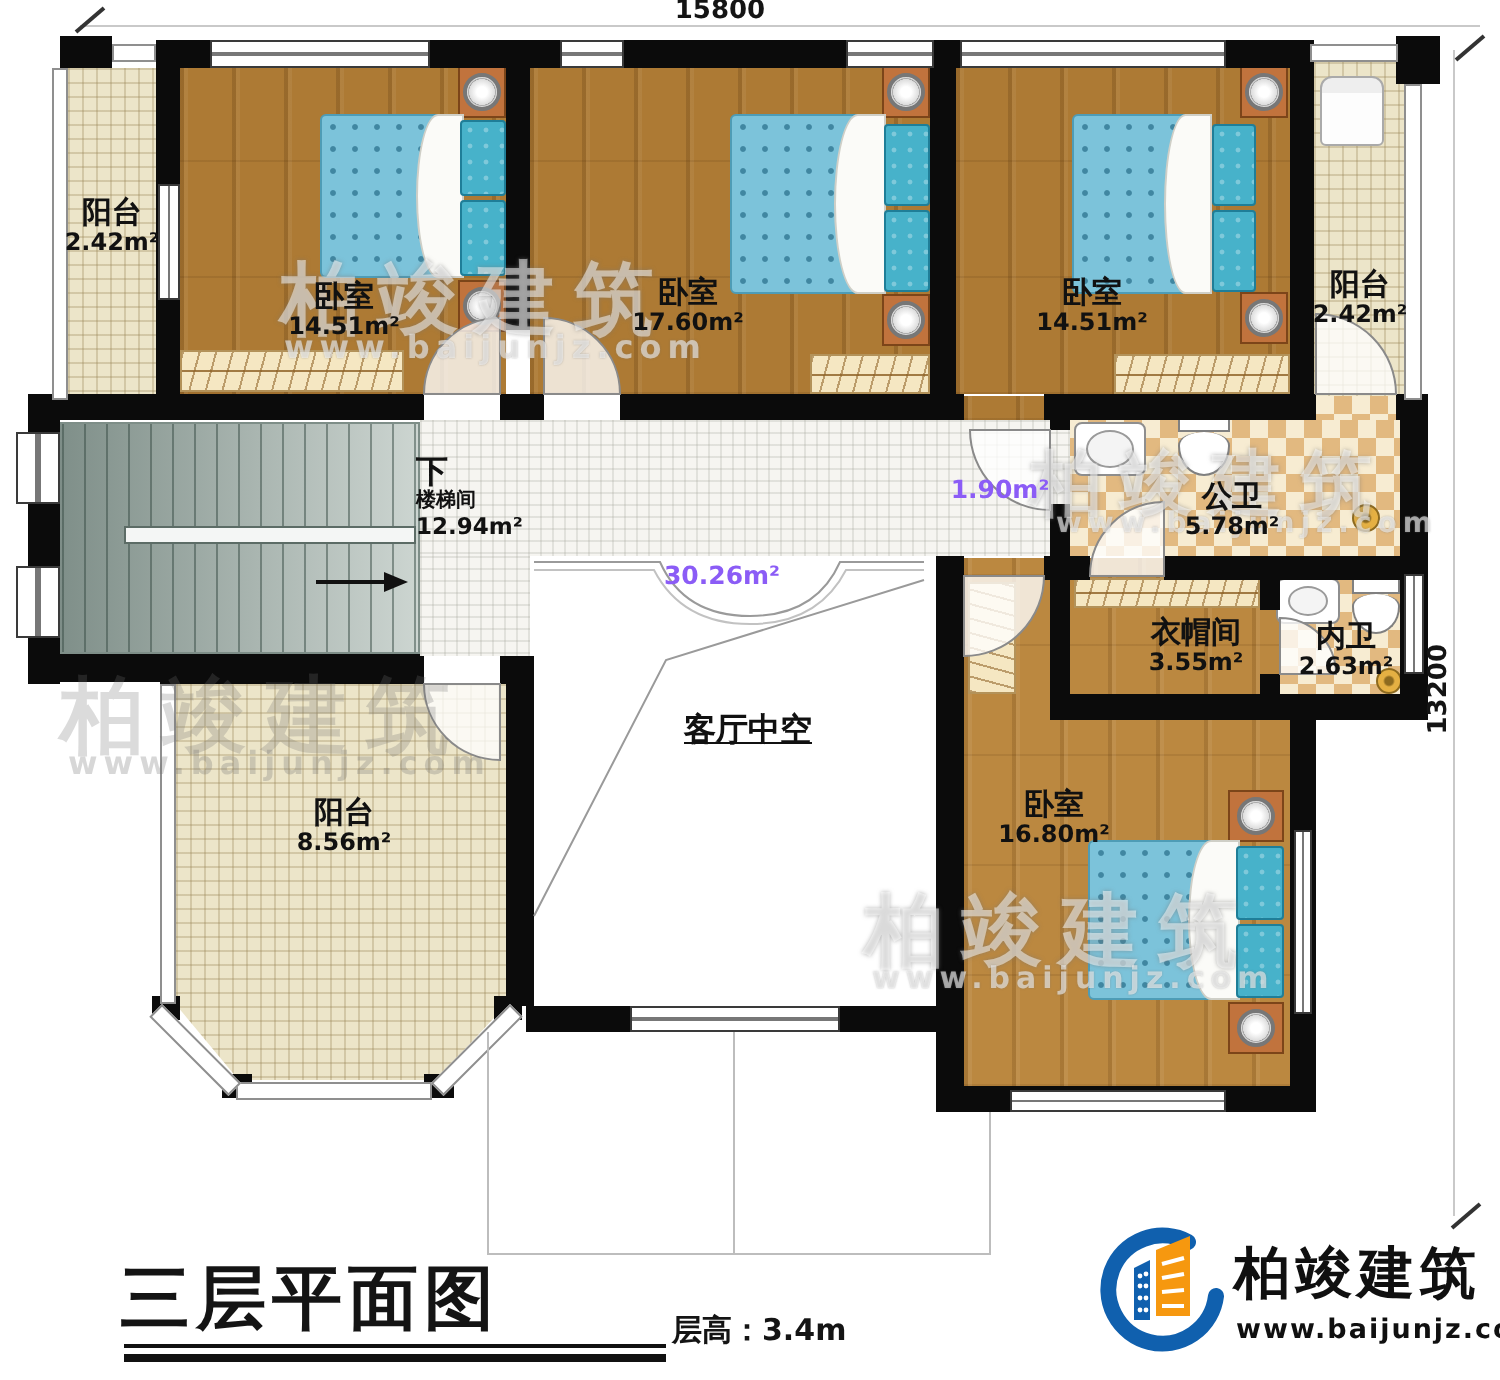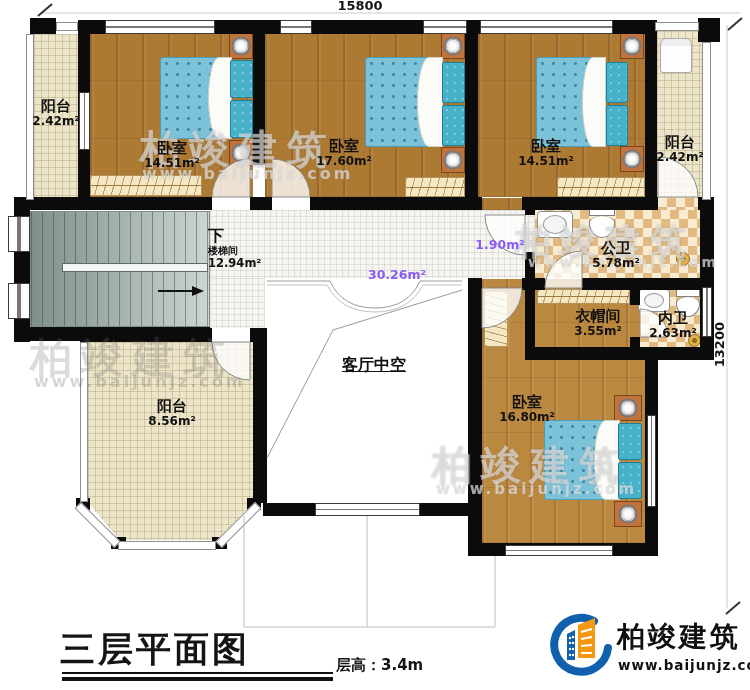--- a/index.html
+++ b/index.html
@@ -296,21 +296,21 @@
     </div>
   <div class="rlabel" style="left:680px;top:134px;">
     <span class="nm">阳台</span>
     <span class="ar">2.42m²</span>
     </div>
   <div class="stairlbl" style="left:208px;top:226px;">
     <span class="d">下</span>
     <span class="nm">楼梯间</span>
     <span class="ar">12.94m²</span>
     </div>
-  <div class="arealbl" style="left:361px;top:267px;margin-left:36px;">30.26m²</div>
+  <div class="arealbl" style="left:361px;top:280px;">30.26m²</div>
   <div class="arealbl" style="left:500px;top:237px;">1.90m²</div>
   <div class="rlabel" style="left:616px;top:240px;">
     <span class="nm">公卫</span>
     <span class="ar">5.78m²</span>
     </div>
   <div class="rlabel" style="left:598px;top:308px;">
     <span class="nm">衣帽间</span>
     <span class="ar">3.55m²</span>
     </div>
   <div class="rlabel" style="left:673px;top:310px;">

